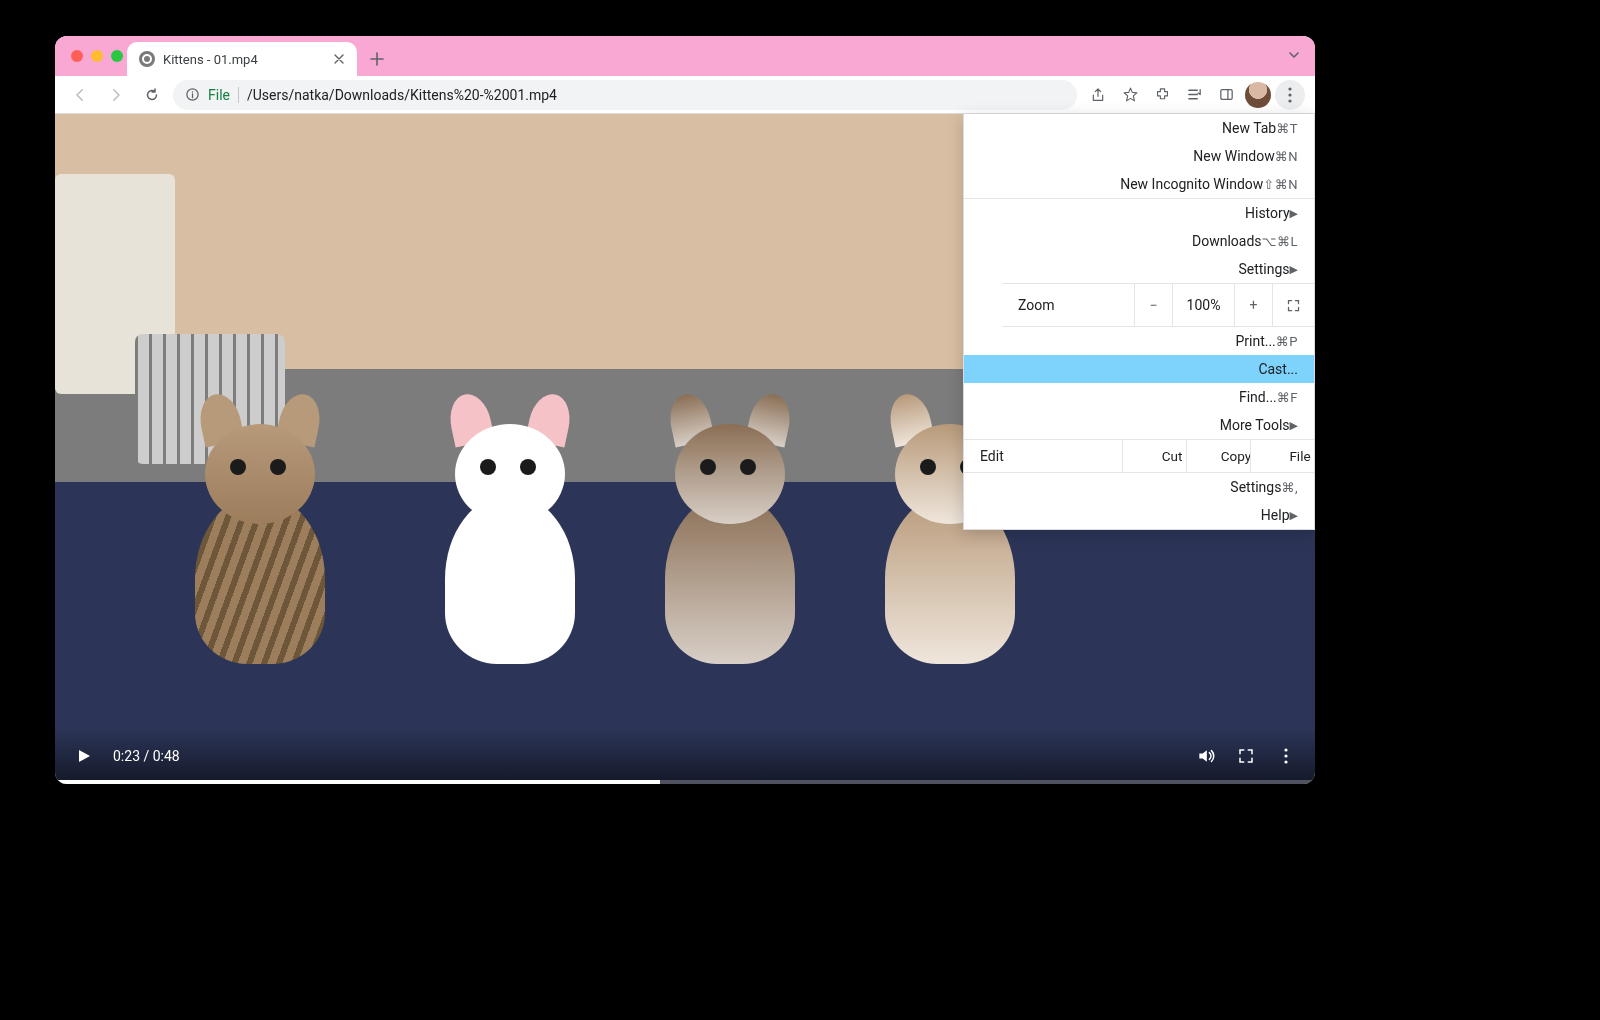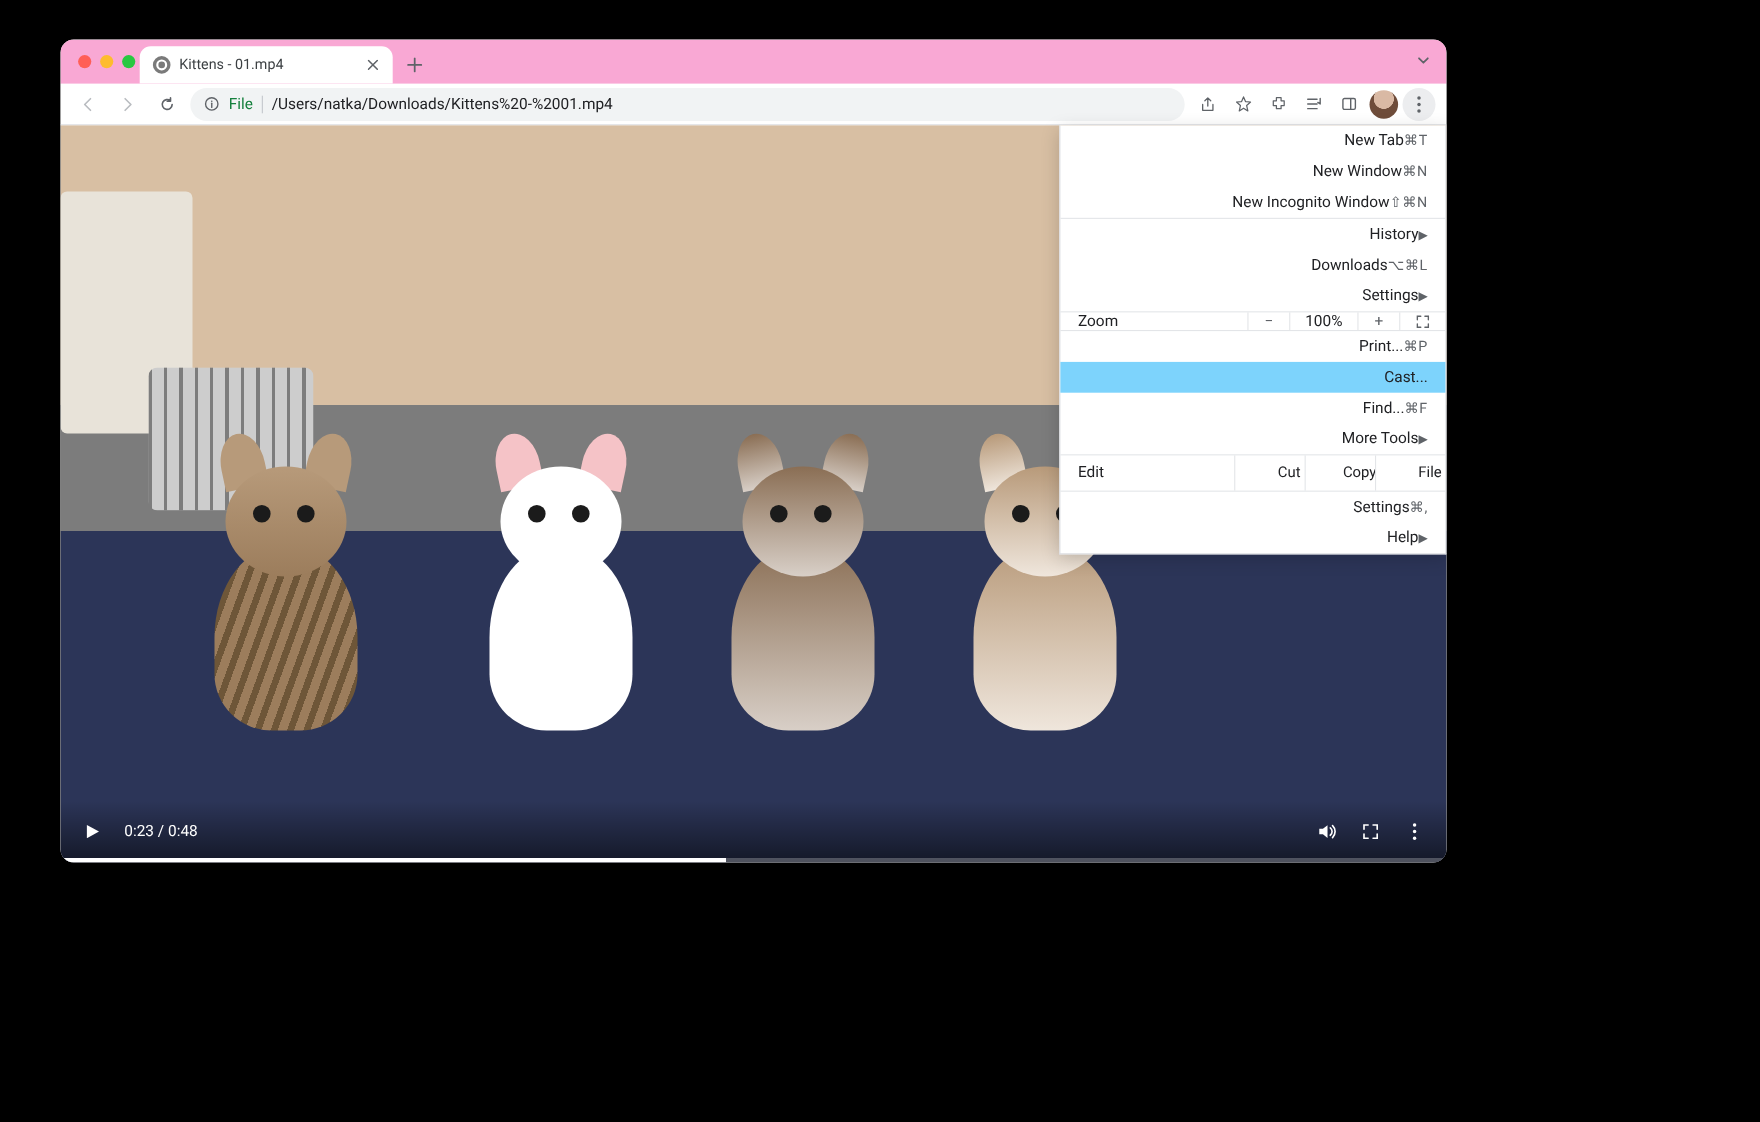--- a/index.html
+++ b/index.html
@@ -151,21 +151,21 @@
   .mrow{
     height:28px; display:flex; align-items:center; padding:0 16px;
     justify-content:flex-end; cursor:default;
   }
   .mrow .lbl{ white-space:nowrap; }
   .mrow .sc{ color:#5f6368; font-size:13px; letter-spacing:.5px;}
   .mrow .chev{ color:#5f6368; font-size:11px;}
   .mrow.highlight{ background:#7dd3fc; }
   .msep{ height:1px; background:#e3e5e8; }
   .zoomrow{
-    height:18px; display:flex; align-items:center; border-top:1px solid #e3e5e8; border-bottom:1px solid #e3e5e8;
+    height:44px; display:flex; align-items:center; border-top:1px solid #e3e5e8; border-bottom:1px solid #e3e5e8;margin-left:38px;
   }
   .zoomrow .zlbl{ padding:0 16px; flex:1;}
   .zoomrow .zctrl{ width:38px; height:100%; display:flex; align-items:center; justify-content:center; border-left:1px solid #e3e5e8; color:#5f6368;}
   .zoomrow .zval{ width:62px; text-align:center; border-left:1px solid #e3e5e8; height:100%; display:flex; align-items:center; justify-content:center;}
   .zoomrow .zfs{ width:42px; border-left:1px solid #e3e5e8; height:100%; display:flex; align-items:center; justify-content:center;}
   .editrow{
     height:34px; display:flex; align-items:center; border-top:1px solid #e3e5e8; border-bottom:1px solid #e3e5e8;
   }
   .editrow .elbl{ padding:0 16px; flex:1;}
   .editrow .ebtn{ width:64px; height:100%; border-left:1px solid #e3e5e8; display:flex; align-items:center; justify-content:center; font-size:13.5px;padding-left:35px;}

